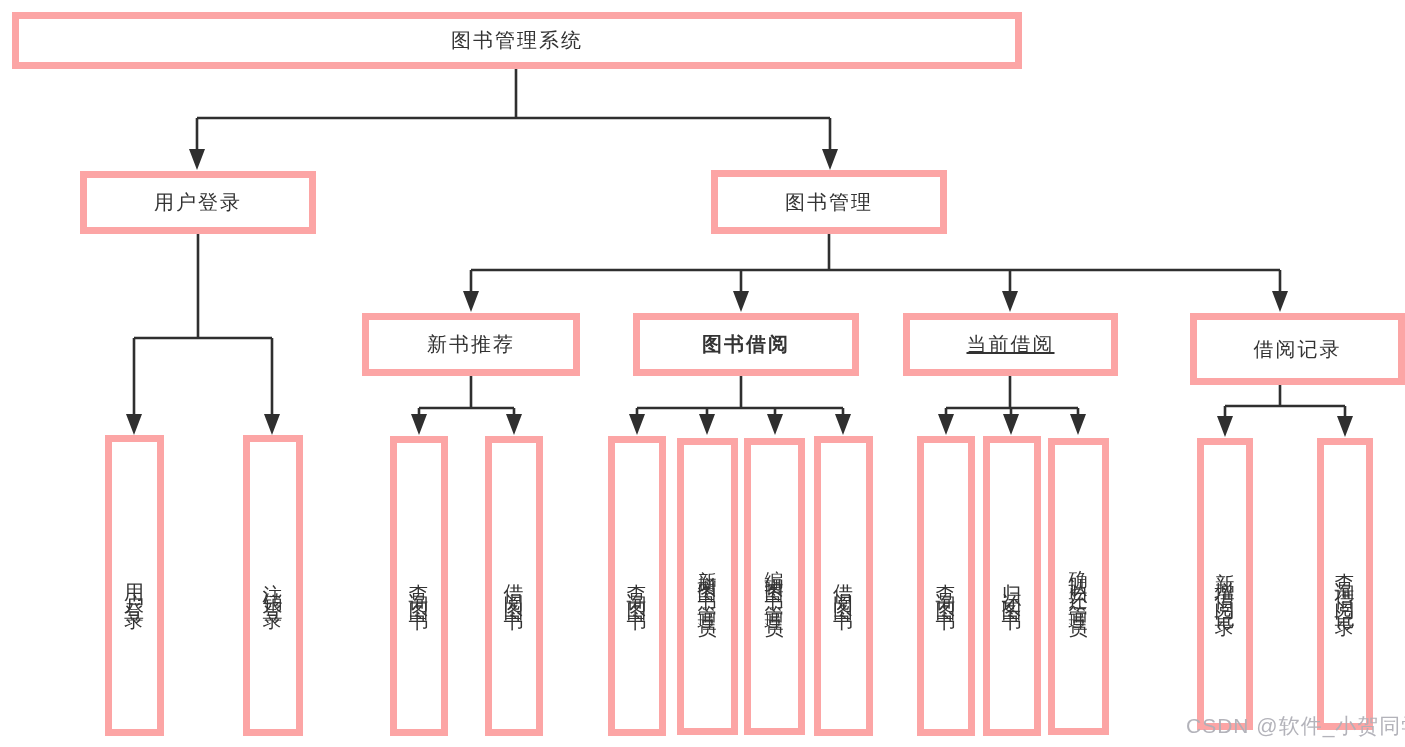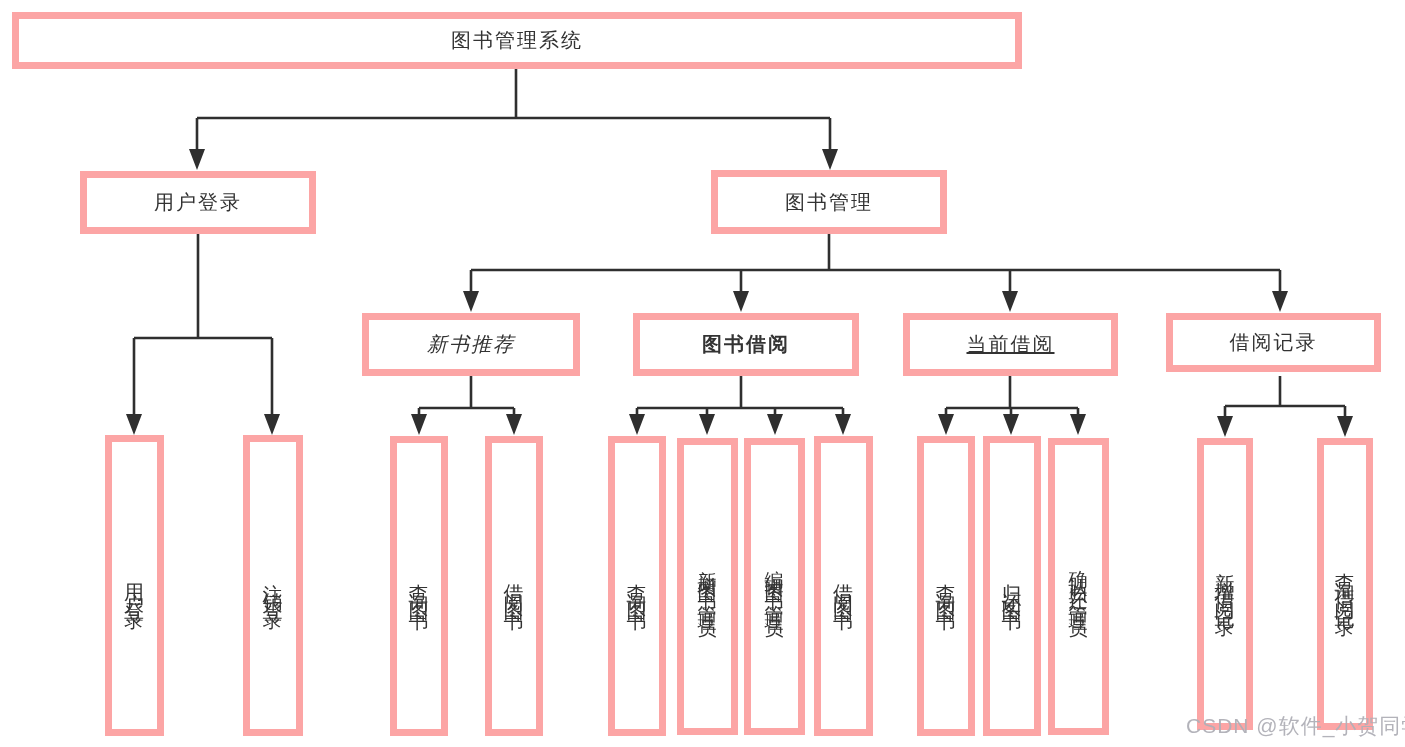--- a/index.html
+++ b/index.html
@@ -73,24 +73,24 @@
          M938 414 L954 414 L946 435 Z  M1003 414 L1019 414 L1011 435 Z
          M1070 414 L1086 414 L1078 435 Z
          M1217 416 L1233 416 L1225 437 Z  M1337 416 L1353 416 L1345 437 Z" fill="#2f2f2f" stroke="none"></path>
   </svg>
 
   <div class="box h" style="left:12px; top:12px; width:1010px; height:57px;">图书管理系统</div>
 
   <div class="box h" style="left:80px; top:171px; width:236px; height:63px;">用户登录</div>
   <div class="box h" style="left:711px; top:170px; width:236px; height:64px;">图书管理</div>
 
-  <div class="box h" style="left:362px; top:313px; width:218px; height:63px;font-style:italic;">新书推荐</div>
+  <div class="box h" style="left:362px; top:313px; width:218px; height:63px;">新书推荐</div>
   <div class="box h" style="left:633px; top:313px; width:226px; height:63px;font-weight:bold;">图书借阅</div>
   <div class="box h" style="left:903px; top:313px; width:215px; height:63px;text-decoration:underline;">当前借阅</div>
-  <div class="box h" style="left:1166px; top:313px; width:215px; height:59px;">借阅记录</div>
+  <div class="box h" style="left:1190px; top:313px; width:215px; height:72px;">借阅记录</div>
 
   <div class="box v" style="left:105px; top:435px; width:59px; height:301px;">
     <span class="vtext">用户登录</span>
   </div>
   <div class="box v" style="left:243px; top:435px; width:60px; height:301px;">
     <span class="vtext">注销登录</span>
   </div>
 
   <div class="box v" style="left:390px; top:436px; width:58px; height:300px;">
     <span class="vtext">查询图书</span>

